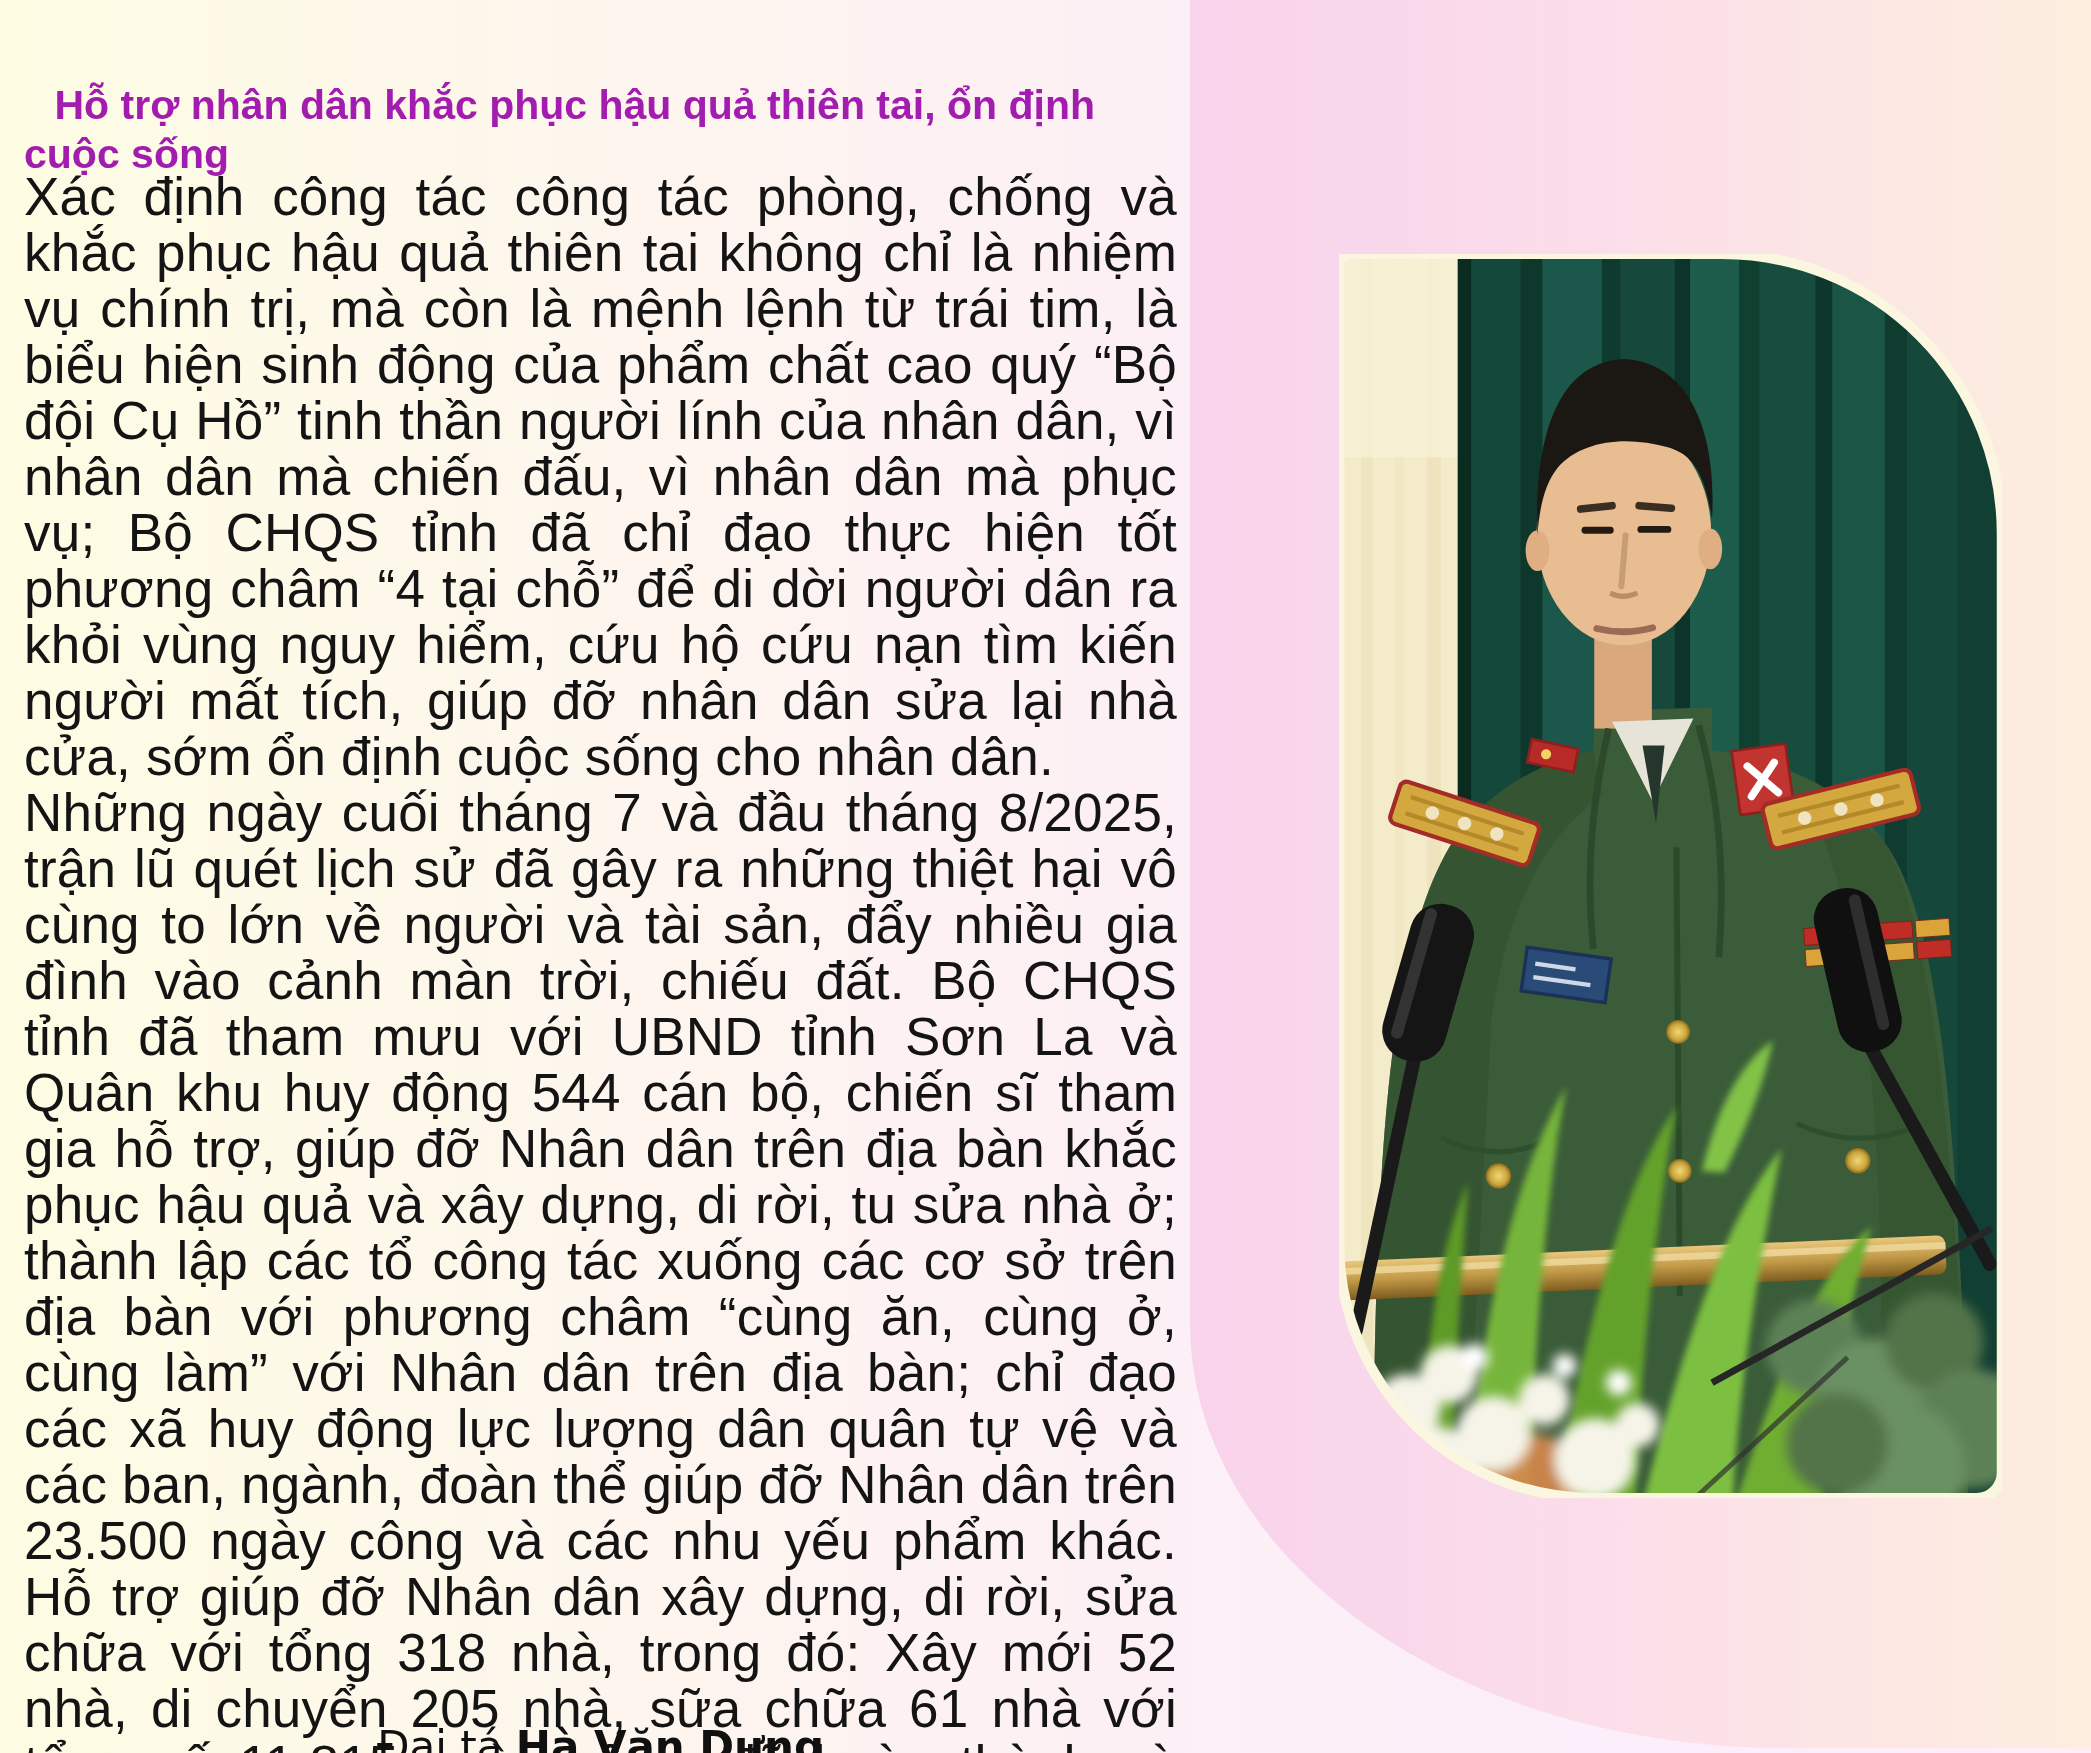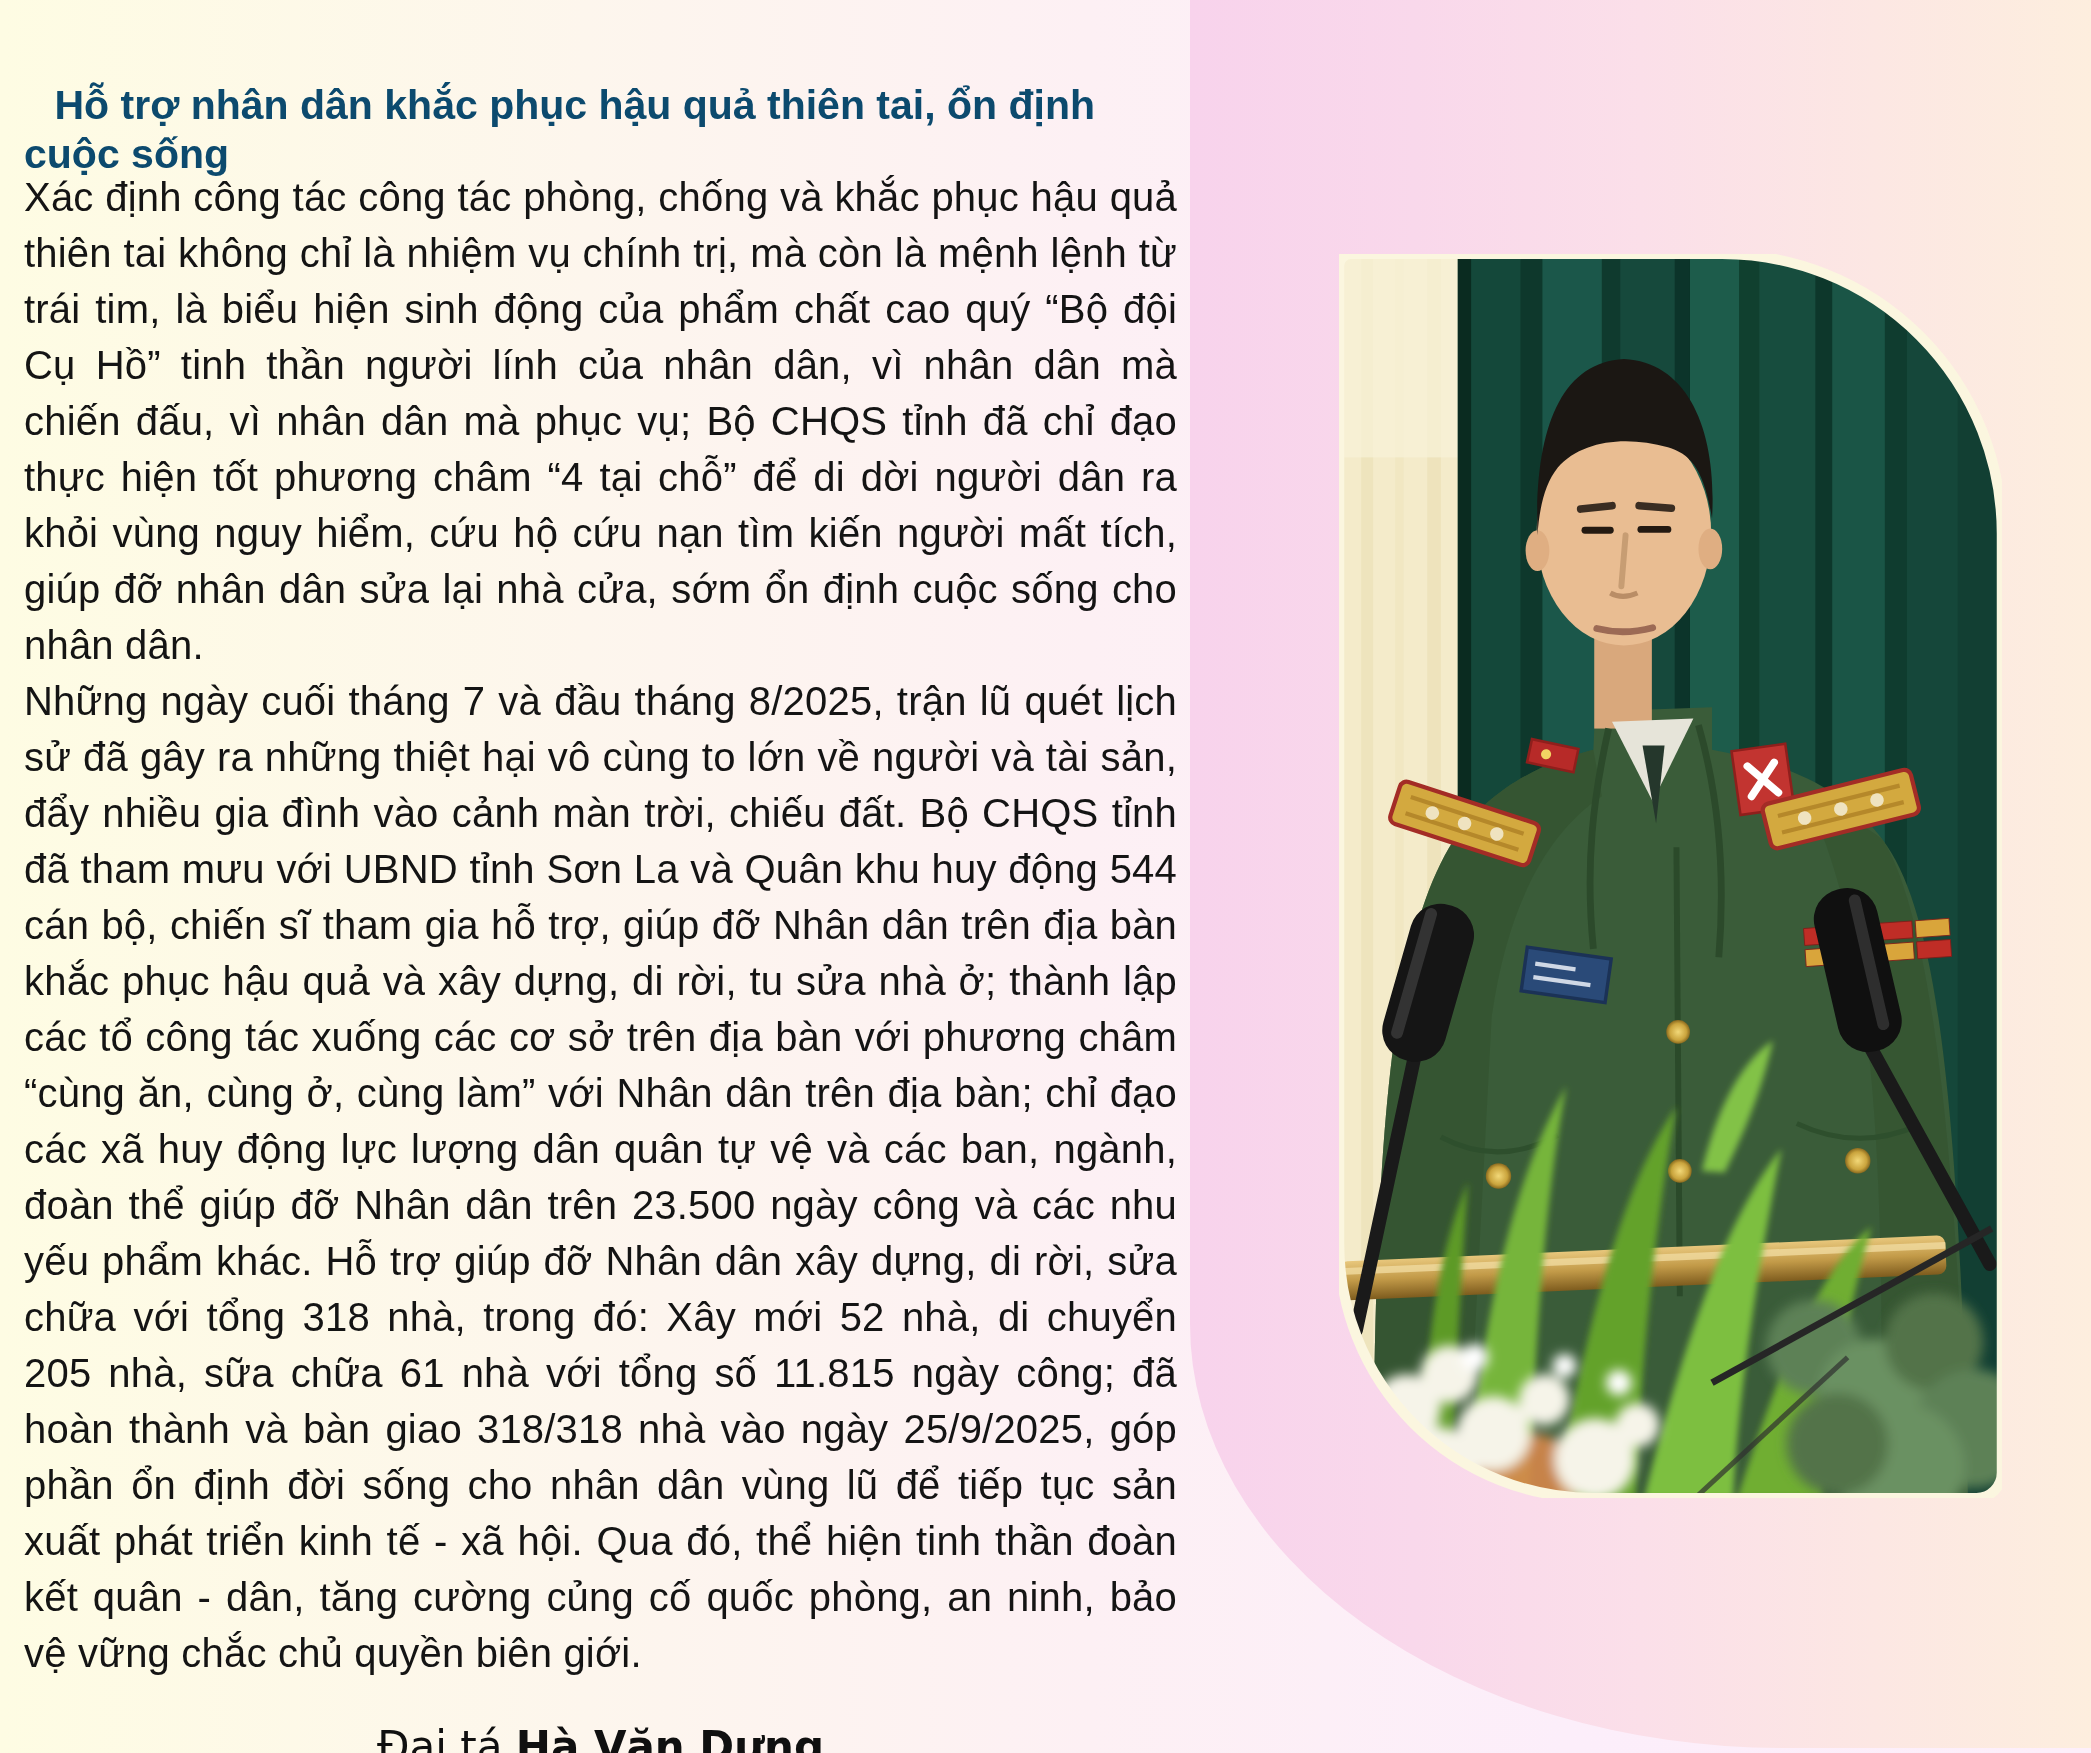--- a/index.html
+++ b/index.html
@@ -9,26 +9,26 @@
     background:linear-gradient(90deg,#fefce3 0%,#fdf6ed 28%,#fdf0f4 52%,#fceefa 75%,#fdeffa 100%);
   }
   .pink-panel{
     position:absolute;left:1190px;top:0;width:902px;height:1748px;
     background:linear-gradient(90deg,#f8d3ec 0%,#f9d8eb 25%,#fbdfe9 50%,#fce7e3 76%,#fdeede 100%);
     border-bottom-left-radius:593px 424px;
   }
   .text-col{position:absolute;left:24px;top:0;width:1153px;color:#111;}
   .heading{
     position:absolute;left:0;top:81px;width:1153px;margin:0;
-    font-size:41px;line-height:49px;font-weight:bold;color:#0c4a6e;
+    font-size:41px;line-height:49px;font-weight:bold;color:#a21caf;
     text-indent:30.5px;letter-spacing:0;
   }
   .body-text{position:absolute;left:0;top:169px;width:1153px;}
   .body-text p{
-    margin:0;font-size:40px;line-height:56px;text-align:justify;
+    margin:0;font-size:53px;line-height:56px;text-align:justify;
     color:#141414;letter-spacing:0.2px;
   }
   .signature{position:absolute;left:0;top:1551px;width:1153px;text-align:center;}
   .sig-rank-name{
     font-family:"DejaVu Sans",sans-serif;font-size:42px;line-height:53px;color:#101010;
   }
   .sig-rank-name .name{font-weight:bold;}
   .photo-wrap{position:absolute;left:1339px;top:254px;width:663px;height:1244px;margin:0;}
   .photo-wrap svg{display:block;}
 </style>

